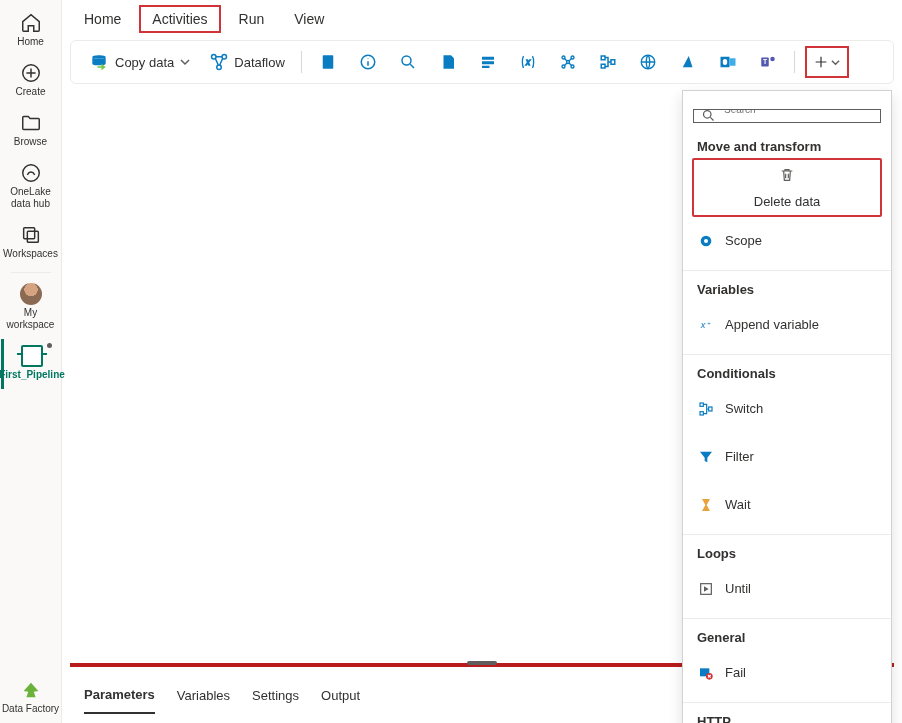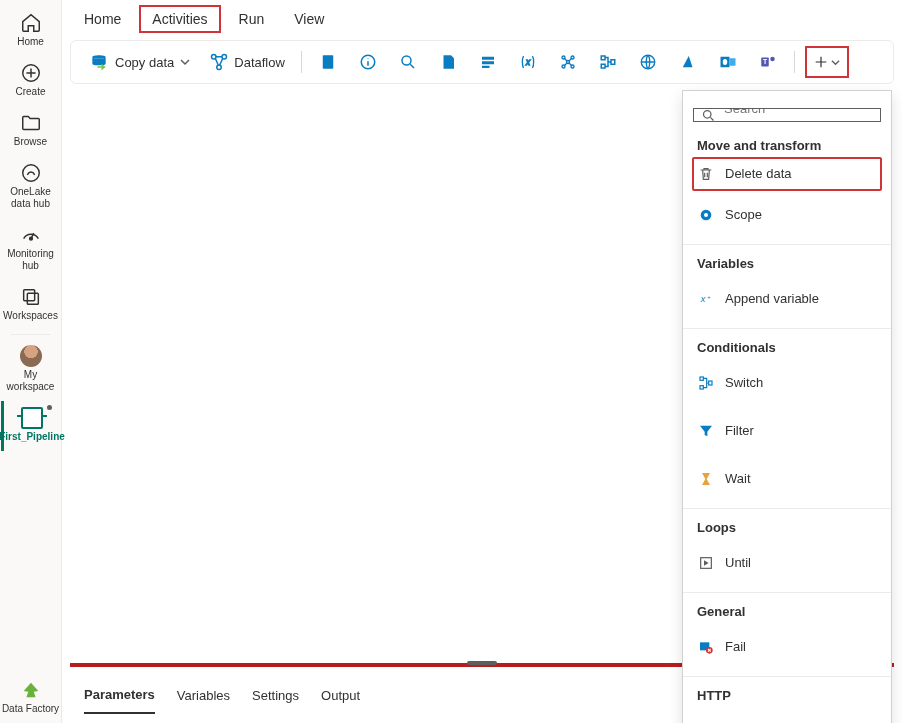--- a/index.html
+++ b/index.html
@@ -39,25 +39,25 @@
     .tool-sep{width:1px;height:22px;background:#d9d7d5;margin:0 2px;}
 
     
     .canvas-wrap{flex:1; position:relative; background:#fff; margin:6px 8px 0;}
     .canvas{width:100%; height:100%;}
     .grip{position:absolute;bottom:-2px;left:50%;transform:translateX(-50%);width:30px;height:4px;background:#605e5c;border-radius:2px;}
 
     
     .dropdown{position:absolute; top:0; right:2px; width:210px; background:#fff; border:1px solid #d1d1d1; box-shadow:0 6px 14px rgba(0,0,0,.12); padding:10px 0 6px; z-index:50;}
     .dd-search{margin:0 10px 10px; position:relative;}
-    .dd-search input{width:100%;height:14px;border:1px solid #605e5c;padding:0 8px 12px 30px;font-size:13px;outline:none;}
+    .dd-search input{width:100%;height:14px;border:1px solid #605e5c;padding:0 8px 12px 30px;font-size:10px;outline:none;}
     .dd-search svg{position:absolute;left:8px;top:7px;}
     .dd-cat{font-weight:700;font-size:13px;padding:6px 14px 4px;}
     .dd-item{display:flex;align-items:center;gap:10px;padding:15px 14px;cursor:pointer;font-size:13px;}
-    .dd-item.highlight{border:2px solid #d13438;margin:0 9px;padding:6px 3px; border-radius:2px;}
+    .dd-item.highlight{border:2px solid #d13438;margin:0 9px;padding:6px 3px; border-radius:2px;flex-direction:column;}
     .dd-sep{height:1px;background:#edebe9;margin:5px 0;}
     .ico{width:18px;height:18px;display:inline-flex;align-items:center;justify-content:center;}
 
     
     .bottom{border-top:4px solid #b91c1c;display:flex;align-items:center;height:60px;padding:0 14px;gap:22px;margin:0 8px;}
     .btab{font-size:13px;padding:10px 0;cursor:pointer;}
     .btab.sel{border-bottom:2px solid #323130;font-weight:600;}
     .expand{margin-left:auto;cursor:pointer;}
   </style>
 </head>
@@ -83,28 +83,20 @@
           <path d="M3 6a1 1 0 0 1 1-1h5l2 2h9a1 1 0 0 1 1 1v10a1 1 0 0 1-1 1H4a1 1 0 0 1-1-1z"></path>
         </svg>
       <span class="label">Browse</span>
     </div>
     <div class="nav-item">
       <svg viewBox="0 0 24 24" fill="none" stroke="#323130" stroke-width="1.6">
           <circle cx="12" cy="12" r="9"></circle>
           <path d="M8 14c2-4 6-4 8 0"></path>
         </svg>
       <span class="label">OneLake data hub</span>
-    </div>
-    <div class="nav-item">
-      <svg viewBox="0 0 24 24" fill="none" stroke="#323130" stroke-width="1.6">
-          <path d="M4 16a9 9 0 0 1 16 0"></path>
-          <circle cx="12" cy="16" r="1.5" fill="#323130"></circle>
-          <path d="M12 16 15 10"></path>
-        </svg>
-      <span class="label">Monitoring hub</span>
     </div>
     <div class="nav-item">
       <svg viewBox="0 0 24 24" fill="none" stroke="#323130" stroke-width="1.6">
           <rect x="4" y="4" width="12" height="12" rx="1"></rect>
           <rect x="8" y="8" width="12" height="12" rx="1"></rect>
         </svg>
       <span class="label">Workspaces</span>
     </div>
     <div class="nav-sep"></div>
     <div class="nav-item">

